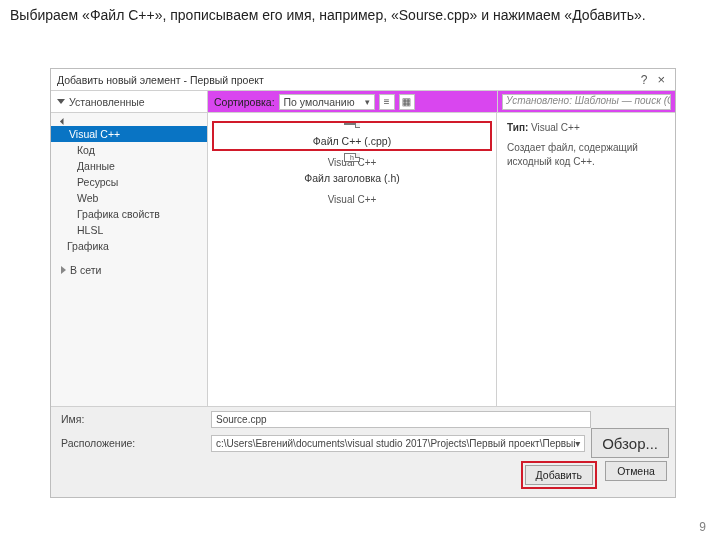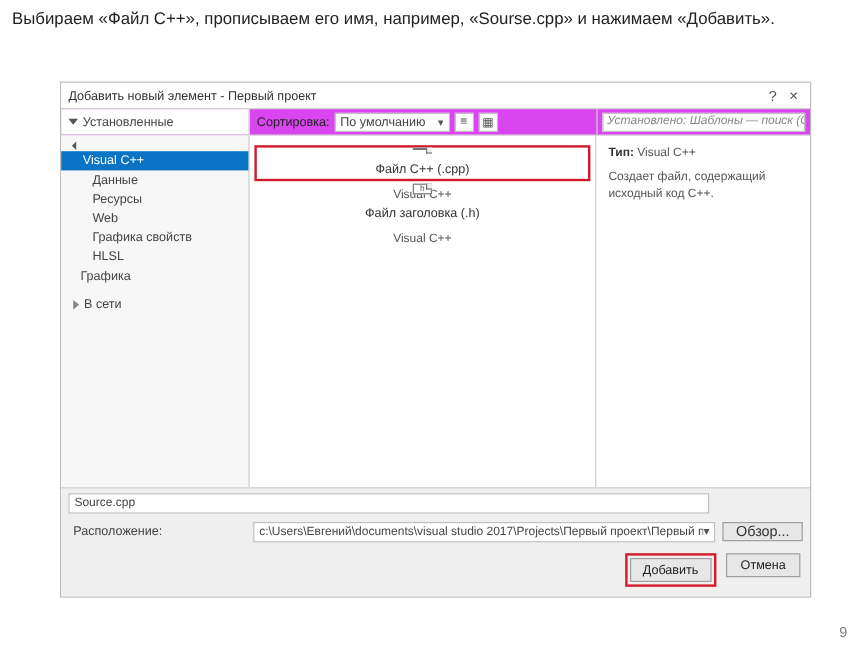--- a/index.html
+++ b/index.html
@@ -240,23 +240,23 @@
     font-size: 10px;
     overflow: hidden;
     white-space: nowrap;
     display: flex;
     align-items: center;
     justify-content: space-between;
   }
   .browse-btn {
     border: 1px solid #a0a0a0;
     background: #e7e7e7;
-    height: 16px;
+    height: 30px;
     padding: 0 10px;
-    font-size: 12px;
+    font-size: 15px;
     color: #333;
     display: flex;
     align-items: center;
   }
   .footer-row {
     display: flex;
     justify-content: flex-end;
     gap: 8px;
     padding: 6px 8px 8px 8px;
   }
@@ -315,20 +315,23 @@
 
   <div class="main">
     <div class="sidebar">
       <div class="tree-item level1">
         <span class="tri-open"></span>
       </div>
       <div class="tree-item selected">
         <span>Visual C++</span>
       </div>
       <div class="tree-item level2">
+          <span>Код</span>
+        </div>
+      <div class="tree-item level2">
           <span>Данные</span>
         </div>
       <div class="tree-item level2">
           <span>Ресурсы</span>
         </div>
       <div class="tree-item level2">
           <span>Web</span>
         </div>
       <div class="tree-item level2">
           <span>Графика свойств</span>
@@ -369,20 +372,21 @@
       <div class="type-line">
         <b>Тип:</b>
         <span>Visual C++</span>
       </div>
       <div>Создает файл, содержащий исходный код C++.</div>
     </div>
   </div>
 
   <div class="bottom">
     <div class="form-row">
+      <div class="form-label">Имя:</div>
       <div class="form-input">
           <span>Source.cpp</span>
         </div>
       <div style="width:72px"></div>
     </div>
     <div class="form-row">
       <div class="form-label">Расположение:</div>
       <div class="form-input">
         <span style="overflow:hidden;text-overflow:clip;">c:\Users\Евгений\documents\visual studio 2017\Projects\Первый проект\Первый проект\</span>
         <span style="color:#555;">▾</span>

